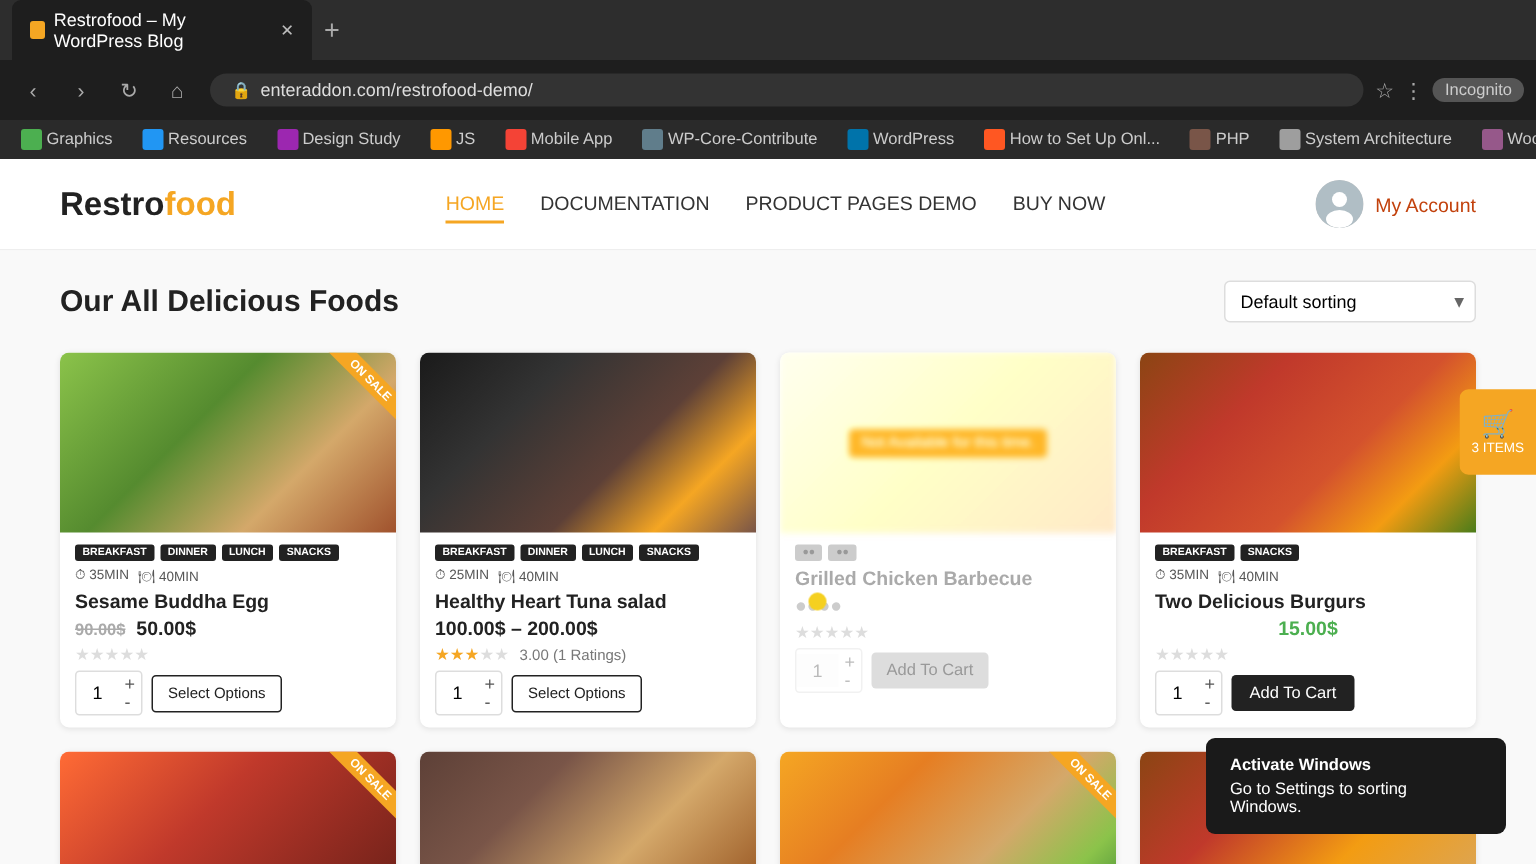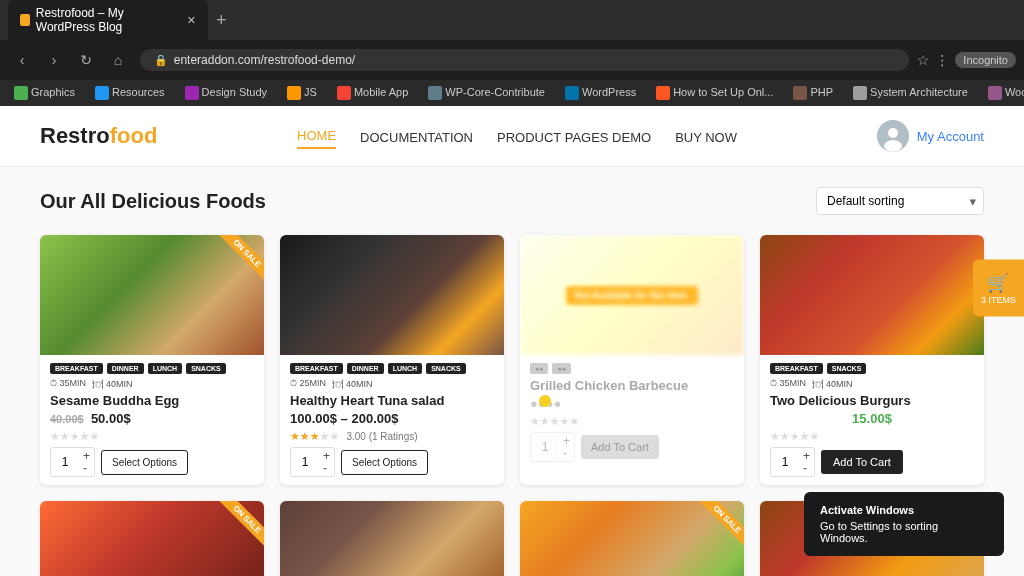--- a/index.html
+++ b/index.html
@@ -111,21 +111,21 @@
     }
     .site-logo {
       font-size: 22px;
       font-weight: bold;
       color: #222;
     }
     .logo-highlight { color: #f5a623; }
     .site-nav {
       display: flex;
       gap: 24px;
-      align-items: flex-end;
+      align-items: flex-start;
     }
     .nav-link {
       color: #333;
       text-decoration: none;
       font-size: 13px;
       font-weight: 500;
       cursor: pointer;
       padding: 4px 0;
     }
     .nav-link.active {
@@ -141,21 +141,21 @@
     .account-avatar {
       width: 32px; height: 32px;
       border-radius: 50%;
       background: #ccc;
       overflow: hidden;
       display: flex;
       align-items: center;
       justify-content: center;
     }
     .account-avatar svg { width: 100%; height: 100%; }
-    .account-label { font-size: 13px; font-weight: 500; color: #3b82f6; text-align: center; }
+    .account-label { font-size: 13px; font-weight: 500; color: #c2410c; text-align: center; }
 
     
     .main-content { padding: 20px 40px; background: #f9f9f9; }
     .section-header {
       display: flex;
       justify-content: space-between;
       align-items: center;
       margin-bottom: 20px;
     }
     .section-title { font-size: 20px; font-weight: bold; color: #222; }
@@ -484,21 +484,21 @@
             <span class="product-tag">DINNER</span>
             <span class="product-tag">LUNCH</span>
             <span class="product-tag">SNACKS</span>
           </div>
           <div class="product-meta">
             <span class="meta-item">⏱ 35MIN</span>
             <span class="meta-item">🍽 40MIN</span>
           </div>
           <div class="product-name">Sesame Buddha Egg</div>
           <div class="product-price">
-            <span style="text-decoration:line-through;color:#aaa;font-size:11px;">40.00$</span>&nbsp;
+            <span style="text-decoration:line-through;color:#aaa;font-size:11px;">90.00$</span>&nbsp;
             <span style="color:#222;">50.00$</span>
           </div>
           <div class="product-stars">
             <span class="empty-star">★★★★★</span>
           </div>
           <div class="product-actions">
             <div class="qty-control">
               <input type="text" class="qty-input" value="1" style="">
               <div class="qty-btn">
                 <span>+</span>

